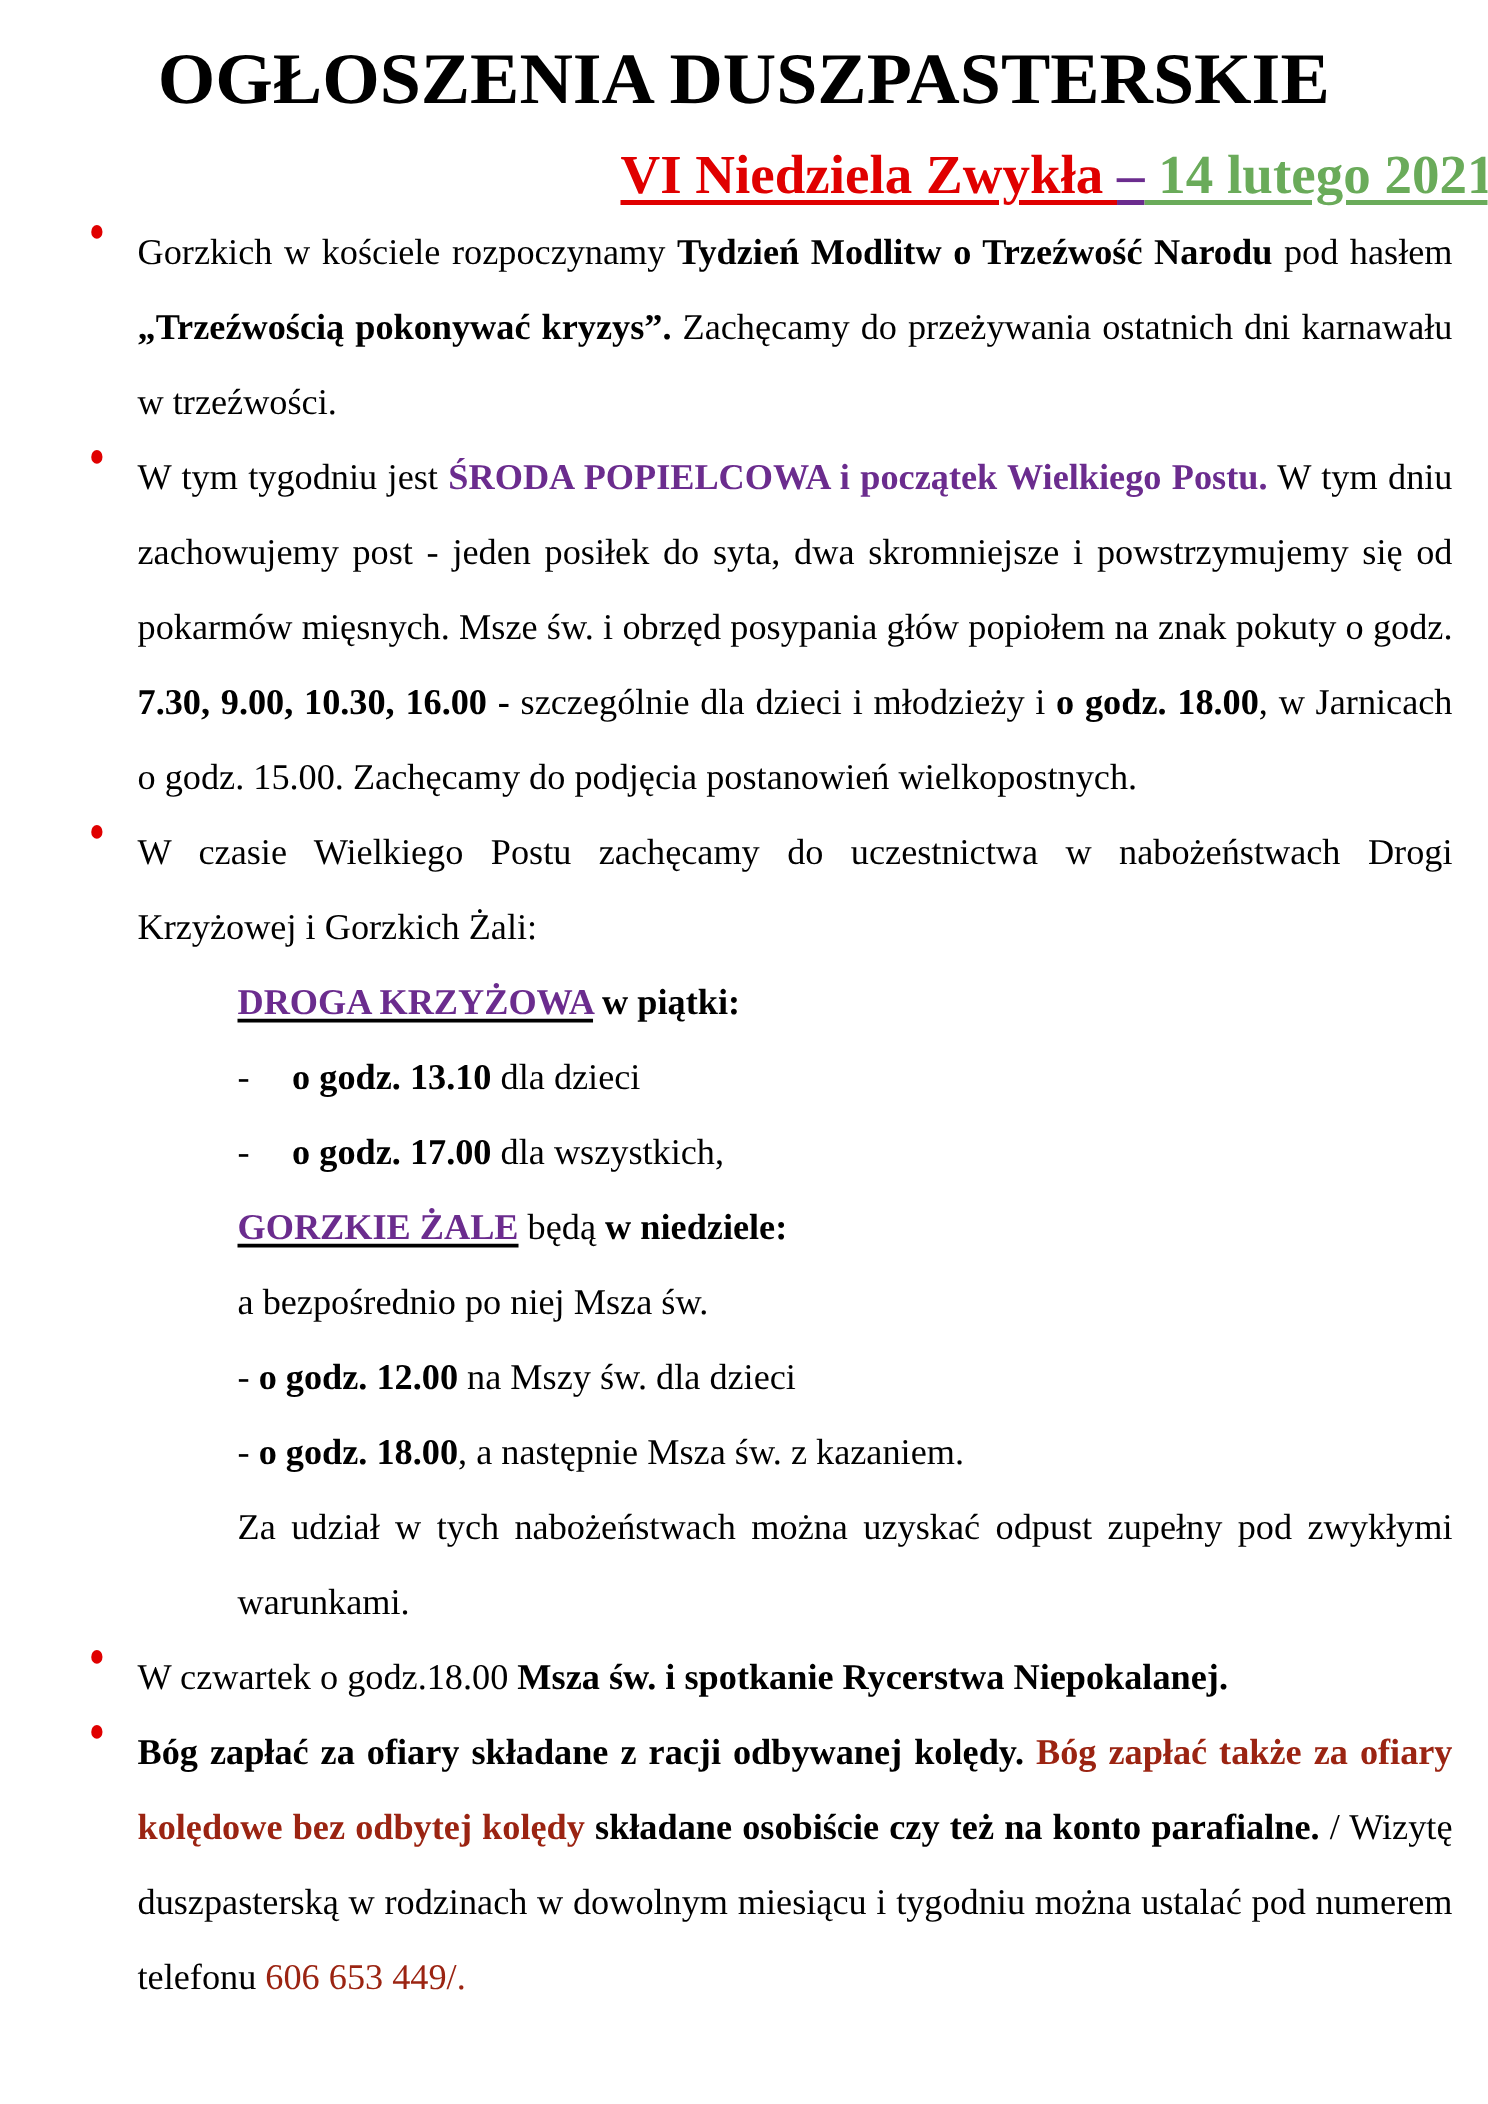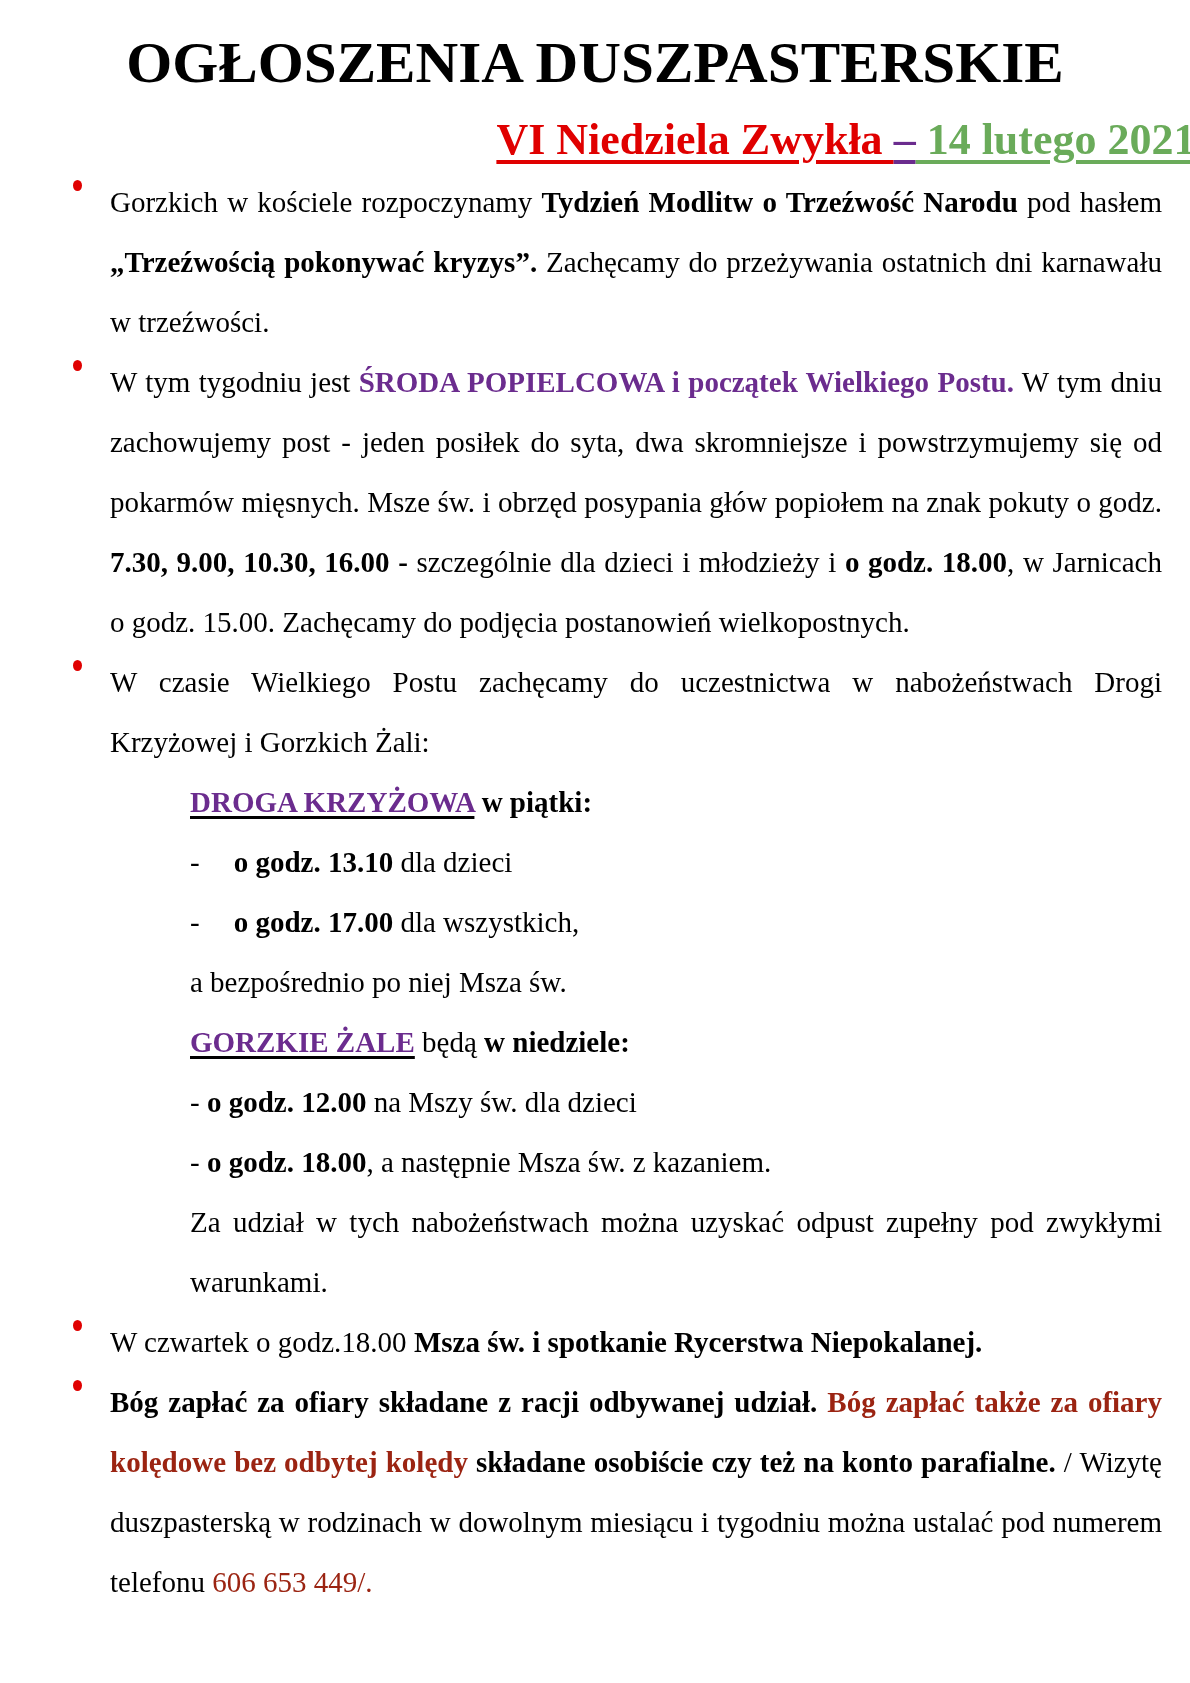--- a/index.html
+++ b/index.html
@@ -71,41 +71,41 @@
       <div class="para">W czasie Wielkiego Postu zachęcamy do uczestnictwa w nabożeństwach Drogi Krzyżowej i Gorzkich Żali:</div>
       <div class="sub">
         <b class="purple uline">DROGA KRZYŻOWA</b><b> w piątki:</b>
       </div>
       <div class="sub">
         <span>-</span><span class="dash-gap"></span><b>o godz. 13.10</b><span> dla dzieci</span>
       </div>
       <div class="sub">
         <span>-</span><span class="dash-gap"></span><b>o godz. 17.00</b><span> dla wszystkich,</span>
       </div>
-      <div class="sub">a bezpośrednio po niej Msza św.</div>
       <div class="sub">
         <b class="purple uline">GORZKIE ŻALE</b><span> będą </span><b>w niedziele:</b>
       </div>
+      <div class="sub">a bezpośrednio po niej Msza św.</div>
       <div class="sub">
         <span>- </span><b>o godz. 12.00</b><span> na Mszy św. dla dzieci</span>
       </div>
       <div class="sub">
         <span>- </span><b>o godz. 18.00</b><span>, a następnie Msza św. z kazaniem.</span>
       </div>
       <div class="sub para" style="padding-left:80px">Za udział w tych nabożeństwach można uzyskać odpust zupełny pod zwykłymi warunkami.</div>
     </div>
 
     <div class="item">
       <span class="bullet" style="top:8px"></span>
       <div class="para">
         <span>W czwartek o godz.18.00 </span><b>Msza św. i spotkanie Rycerstwa Niepokalanej.</b>
       </div>
     </div>
 
     <div class="item">
       <span class="bullet" style="top:8px"></span>
       <div class="para">
-        <b>Bóg zapłać za ofiary składane z racji odbywanej udział.</b><b class="rust"> Bóg zapłać także za ofiary kolędowe bez odbytej kolędy</b><b> składane osobiście czy też na konto parafialne.</b><span> / Wizytę duszpasterską w rodzinach w dowolnym miesiącu i tygodniu można ustalać pod numerem telefonu </span><span class="rust">606 653 449</span><span class="rust">/.</span>
+        <b>Bóg zapłać za ofiary składane z racji odbywanej kolędy.</b><b class="rust"> Bóg zapłać także za ofiary kolędowe bez odbytej kolędy</b><b> składane osobiście czy też na konto parafialne.</b><span> / Wizytę duszpasterską w rodzinach w dowolnym miesiącu i tygodniu można ustalać pod numerem telefonu </span><span class="rust">606 653 449</span><span class="rust">/.</span>
       </div>
     </div>
 
   </div>
 </div>
 
 </body></html>

